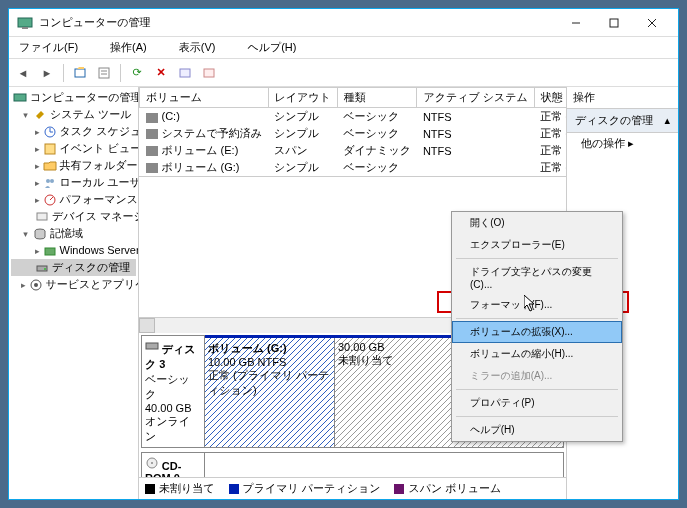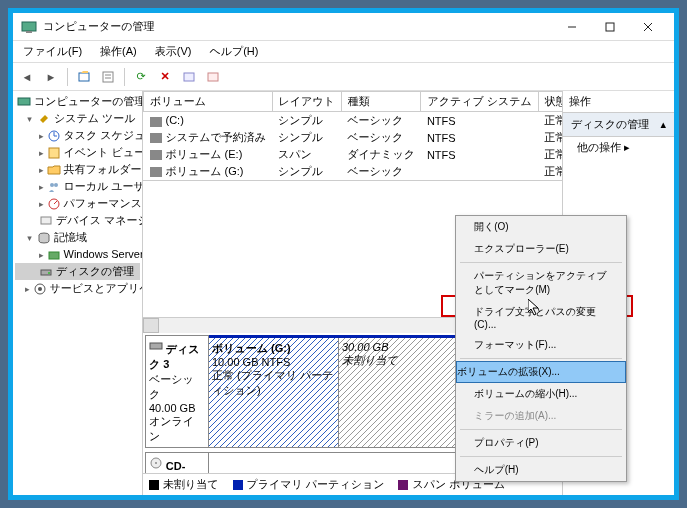--- a/index.html
+++ b/index.html
@@ -1,23 +1,23 @@
 <!DOCTYPE html>
 <html><head>
 <meta charset="utf-8">
 <style>
 * { margin: 0; padding: 0; box-sizing: border-box; font-family: "Meiryo UI", "MS UI Gothic", sans-serif; font-size: 11px; }
 body { background: #4a6a8a; padding: 8px; width: 687px; height: 508px; }
-.window { background: #fff; width: 100%; height: 100%; display: flex; flex-direction: column; border: 5px solid #0ea5e9; }
+.window { background: #fff; width: 100%; height: 100%; display: flex; flex-direction: column; border: 1px solid #0ea5e9; }
 .titlebar { height: 28px; background: #fff; display: flex; align-items: center; padding: 0 8px; border-bottom: 1px solid #ddd; }
 .titlebar .icon { width: 16px; height: 16px; margin-right: 6px; }
 .titlebar .title { flex: 1; }
 .titlebar .ctrl { display: flex; gap: 2px; }
 .titlebar .ctrl span { width: 36px; height: 22px; display: flex; align-items: center; justify-content: center; cursor: default; }
-.menubar { height: 22px; display: flex; align-items: center; padding: 0 4px; gap: 6px; border-bottom: 1px solid #ddd; }
+.menubar { height: 22px; display: flex; align-items: center; padding: 0 4px; gap: 20px; border-bottom: 1px solid #ddd; }
 .menubar span { padding: 2px 6px; cursor: default; }
 .toolbar { height: 28px; display: flex; align-items: center; padding: 0 4px; gap: 4px; border-bottom: 1px solid #ddd; }
 .toolbar .tb { width: 20px; height: 20px; display: flex; align-items: center; justify-content: center; color: #555; cursor: default; }
 .toolbar .sep { width: 1px; height: 18px; background: #ccc; margin: 0 2px; }
 .body { flex: 1; display: flex; min-height: 0; }
 .tree { width: 130px; border-right: 1px solid #ccc; padding: 2px; overflow: hidden; }
 .tree .tn { white-space: nowrap; padding: 1px 2px; display: flex; align-items: center; gap: 3px; }
 .tree .sel { background: #d0d0d0; }
 .tree .ind1 { padding-left: 10px; }
 .tree .ind2 { padding-left: 24px; }
@@ -32,33 +32,33 @@
 .scrollbar { height: 16px; background: #f0f0f0; border-top: 1px solid #ccc; display: flex; }
 .scrollbar .sb-btn { width: 16px; background: #e0e0e0; border: 1px solid #bbb; }
 .scrollbar .sb-track { flex: 1; }
 .disks { flex: 1; overflow: auto; padding: 2px; }
 .diskrow { display: flex; margin-bottom: 4px; min-height: 64px; justify-content: center; }
 .dhead { width: 64px; border: 1px solid #888; padding: 3px; font-size: 10px; background: #fff; }
 .dhead.cd { height: 70px; }
 .dparts { flex: 1; display: flex; border: 1px solid #888; border-left: none; }
 .dparts.blue { border-top: 3px solid #0020b0; }
 .part { border-right: 1px solid #888; padding: 3px; font-size: 10px; overflow: hidden; }
-.part:last-child { border-right: none; font-style: italic; }
+.part:last-child { border-right: none; }
 .part .hatch { position: absolute; inset: 0; }
 .legend { border-top: 1px solid #ccc; padding: 3px 6px; display: flex; gap: 14px; font-size: 10px; }
 .legend span { display: flex; align-items: center; gap: 4px; }
 .lsw { width: 10px; height: 10px; display: inline-block; }
 .actions { width: 112px; border-left: 1px solid #ccc; }
 .actions .ahdr { padding: 3px 6px; border-bottom: 1px solid #ccc; background: #fff; }
 .actions .asec { padding: 4px 8px; background: #e8eef5; border-bottom: 1px solid #ccc; display: flex; justify-content: space-between; align-items: center; }
 .actions .aitem { padding: 3px 14px; font-size: 10px; }
 .ctxmenu { position: absolute; top: 124px; left: 312px; width: 172px; background: #f0f0f0; border: 1px solid #999; box-shadow: 2px 2px 4px rgba(0,0,0,0.25); z-index: 10; }
 .ctxmenu .mi { padding: 4px 18px; font-size: 10px; cursor: default; }
 .ctxmenu .mi.dis { color: #888; }
-.ctxmenu .mi.sel { background: #91c9f7; border: 1px solid #2a6fb0; padding: 3px 0; }
+.ctxmenu .mi.sel { background: #91c9f7; border: 1px solid #2a6fb0; padding: 3px 17px; }
 .ctxmenu .msep { height: 1px; background: #ccc; margin: 2px 4px; }
 .redbox { position: absolute; border: 2px solid #d40000; pointer-events: none; }
 .cursor { position: absolute; z-index: 20; }
 </style>
 </head>
 <body>
 
 <div class="window">
   <div class="titlebar">
     <span class="icon">
@@ -338,21 +338,20 @@
         <span>
             <span class="lsw" style="background:#6a136a"></span>
             <span>スパン ボリューム</span>
           </span>
       </div>
 
       <div class="ctxmenu">
         <div class="mi">開く(O)</div>
         <div class="mi">エクスプローラー(E)</div>
         <div class="msep"></div>
-        <div class="mi">パーティションをアクティブとしてマーク(M)</div>
         <div class="mi">ドライブ文字とパスの変更(C)...</div>
         <div class="mi">フォーマット(F)...</div>
         <div class="msep"></div>
         <div class="mi sel">ボリュームの拡張(X)...</div>
         <div class="mi">ボリュームの縮小(H)...</div>
         <div class="mi dis">ミラーの追加(A)...</div>
         <div class="msep"></div>
         <div class="mi">プロパティ(P)</div>
         <div class="msep"></div>
         <div class="mi">ヘルプ(H)</div>

